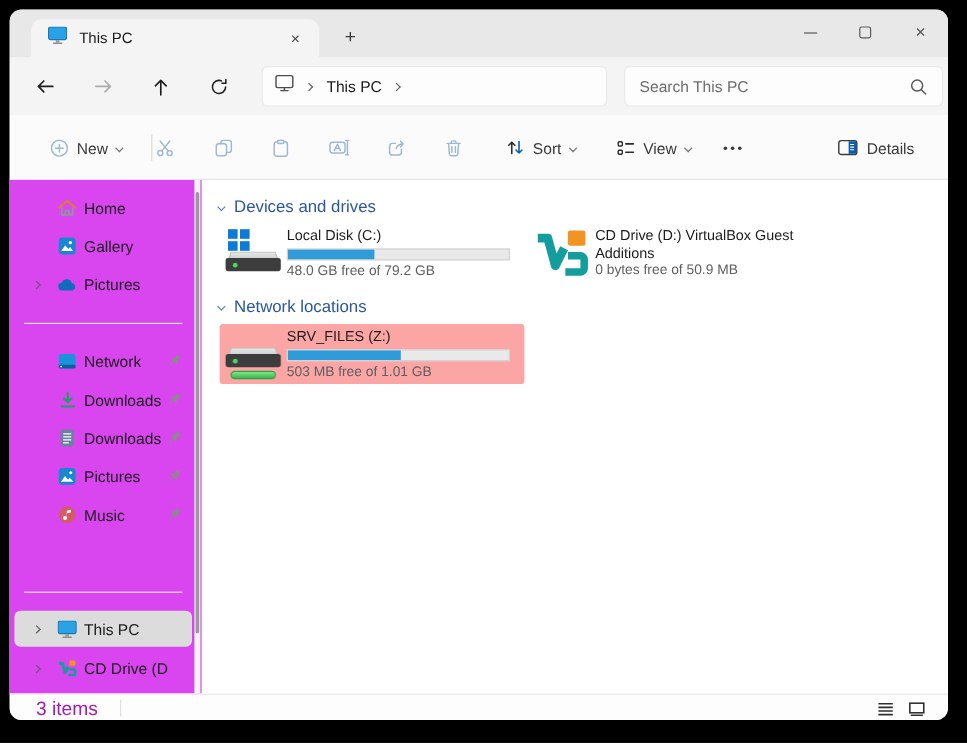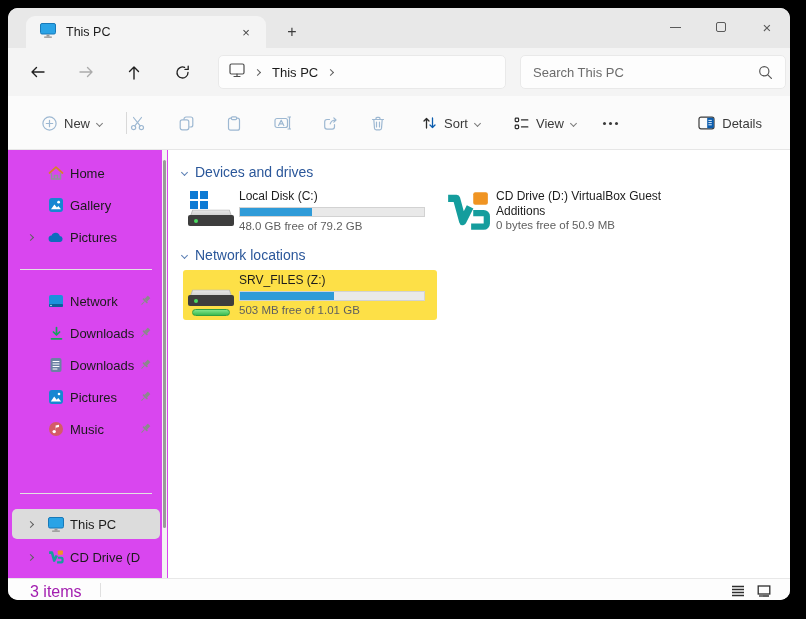--- a/index.html
+++ b/index.html
@@ -53,21 +53,21 @@
   .sb-pin { position:absolute; right:8px; top:8px; width:14px; height:14px; }
   .sb-div { position:absolute; left:12px; width:132px; height:1px; background:#e2e2e2; }
   .sb-scroll-track { position:absolute; left:154px; top:0; width:5px; height:100%; background:#f3f3f3; }
   .sb-scroll-thumb { position:absolute; left:155px; top:10px; width:3px; height:368px; background:#9a9a9a; border-radius:2px; }
 
   .content { position:absolute; left:160px; top:0; right:0; height:100%; }
   .sec-header { position:absolute; left:14px; display:flex; align-items:center; gap:8px; }
   .sec-header .chev { border-color:#5b7fb4; }
   .sec-title { font-size:14px; color:#2b579a; }
   .tile { position:absolute; width:254px; height:50px; border-radius:3px; display:flex; }
-  .tile.selected { background:#fde047; }
+  .tile.selected { background:#fca5a5; }
   .tile-icon { width:56px; display:flex; align-items:center; justify-content:center; }
   .tile-body { flex:1; padding-top:3px; }
   .tile-name { font-size:12px; color:#1c1c1c; line-height:1.25; max-width:192px; }
   .tile-bar { width:186px; height:10px; background:#e9e9e9; border:1px solid #d2d2d2; margin:3px 0 3px; }
   .tile-fill { height:100%; background:#2f9bd8; }
   .tile-detail { font-size:11.5px; color:#5f5f5f; }
 
   
   .drv { position:relative; width:46px; height:40px; }
   .win-logo { position:absolute; left:2px; top:0; width:17px; height:17px; display:grid; grid-template-columns:8px 8px; grid-template-rows:8px 8px; gap:1.5px; }

